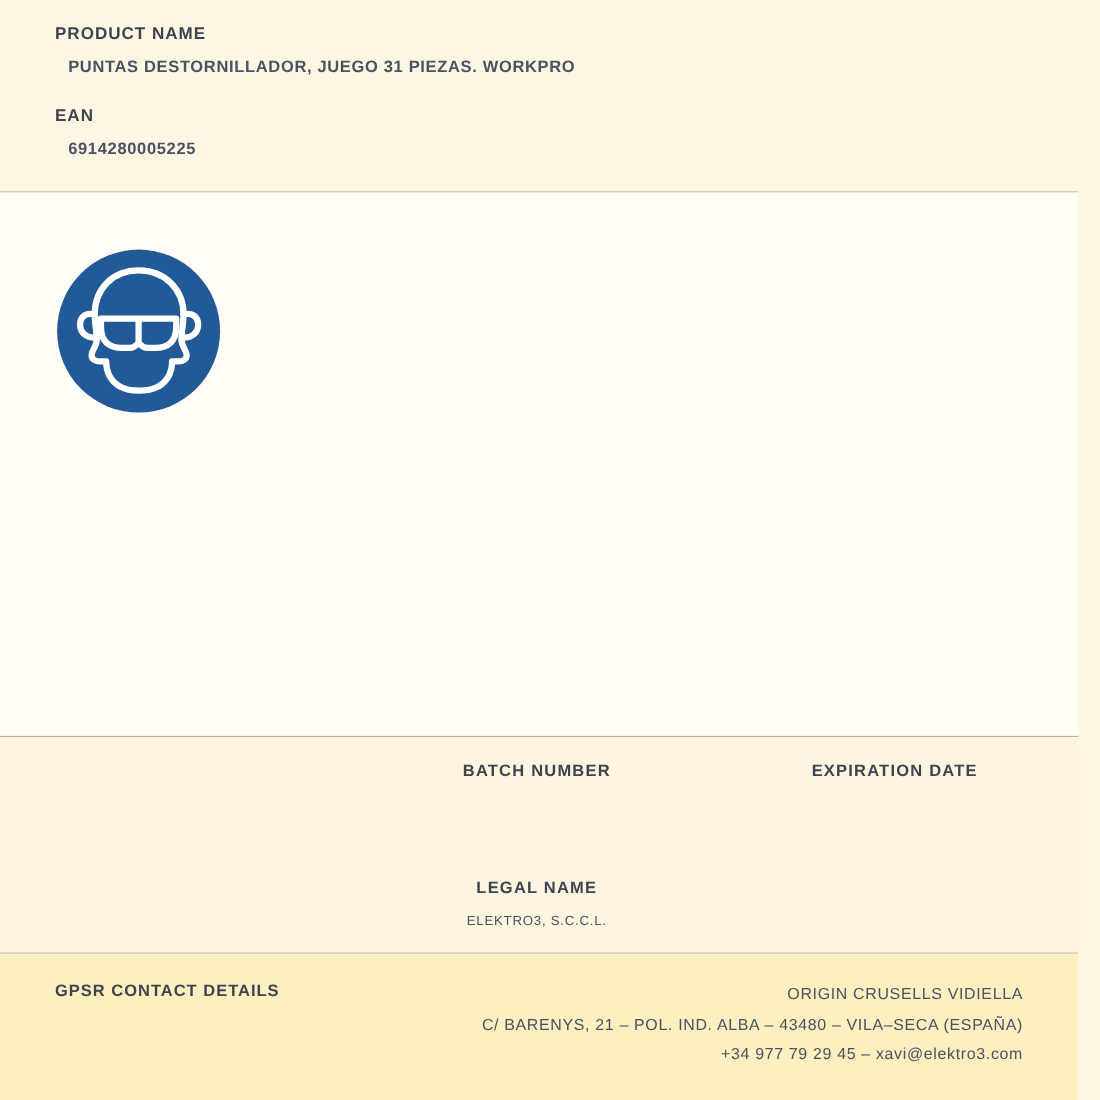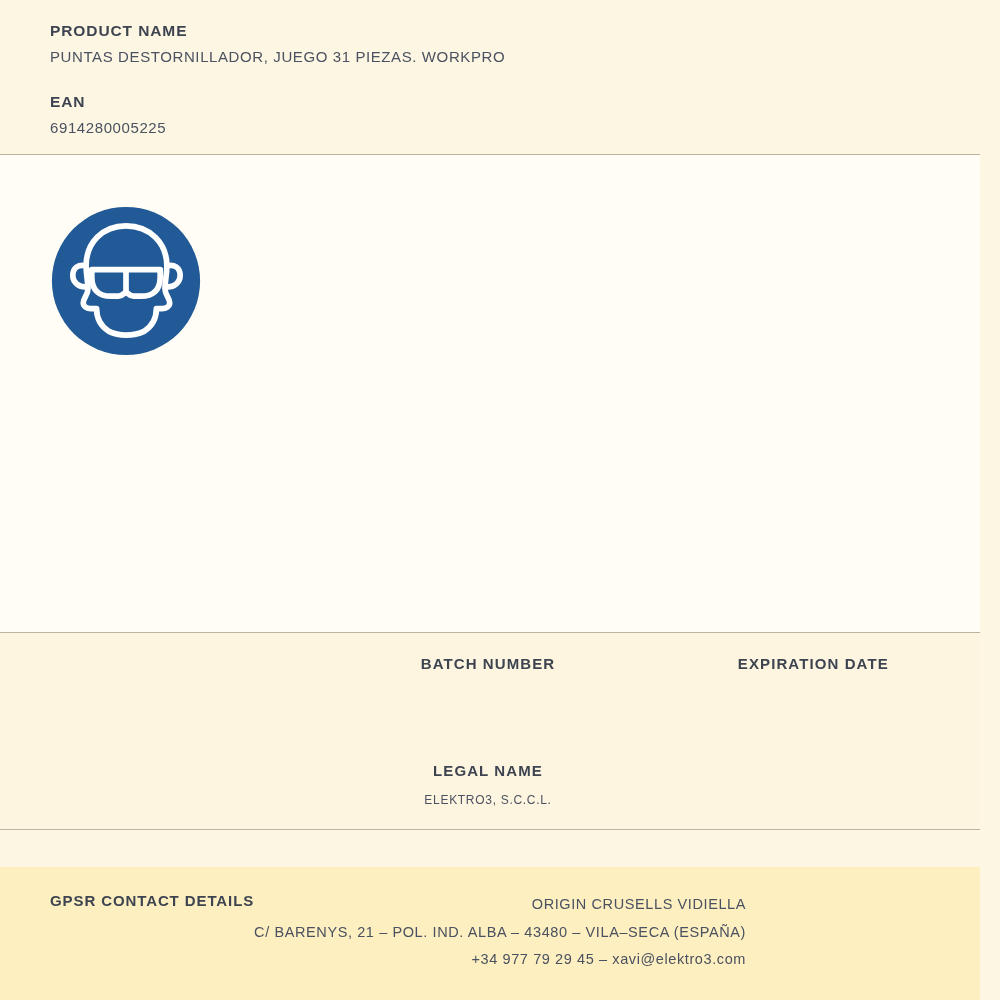--- a/index.html
+++ b/index.html
@@ -33,21 +33,22 @@
     font-size: 15.5px;
     font-weight: bold;
     letter-spacing: 0.9px;
     color: #3d4450;
     margin: 0 0 8px 0;
   }
   .field-value {
     font-size: 15px;
     letter-spacing: 0.6px;
     color: #4a5160;
-    margin: 0;
+    margin: 12px;
+    font-weight: bold;
   }
   .field-group {
     margin-bottom: 28px;
   }
   .field-group:last-child {
     margin-bottom: 0;
   }
 
   .hrule {
     height: 1px;
@@ -101,23 +102,23 @@
   .info-row.second {
     margin-top: 58px;
     flex-direction: column;
   }
 
   
   .footer {
     background: #fdefc0;
     padding: 24px 50px 26px 50px;
     display: flex;
+    justify-content: space-between;
     align-items: flex-start;
     box-sizing: border-box;
-    margin-top: 37px;
   }
   .footer-label {
     font-size: 15px;
     font-weight: bold;
     letter-spacing: 0.9px;
     color: #3d4450;
     white-space: nowrap;
     padding-top: 1px;
   }
   .footer-lines {

